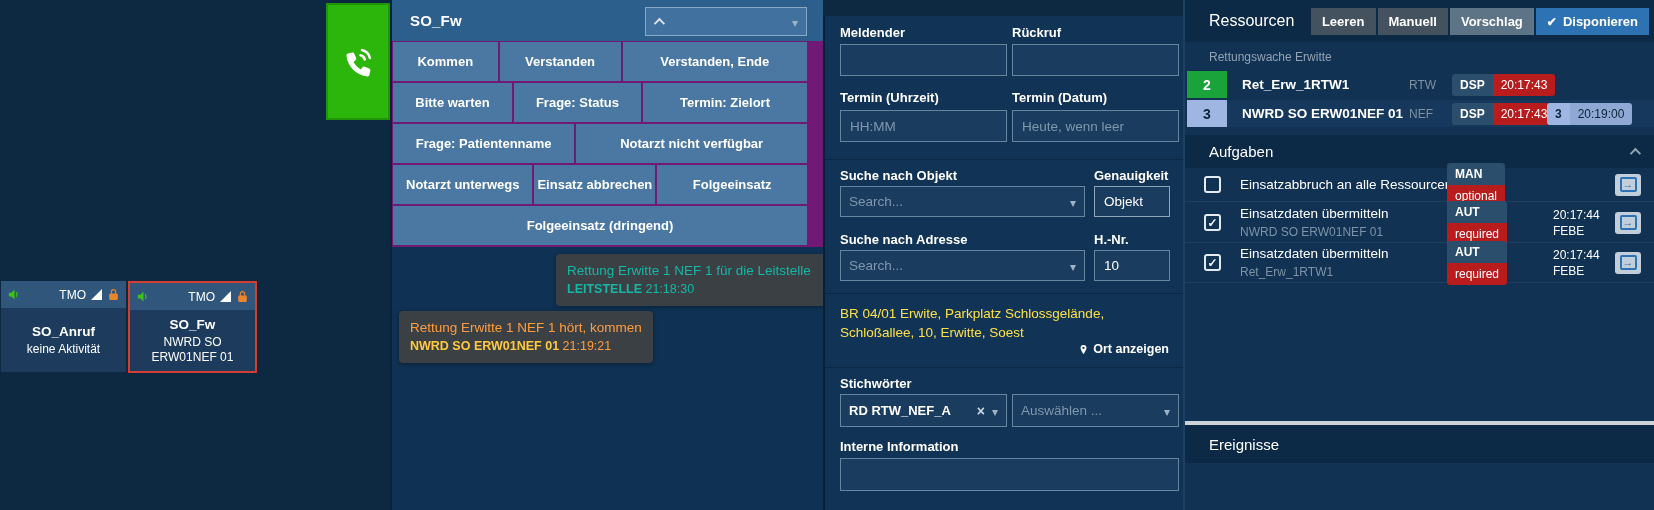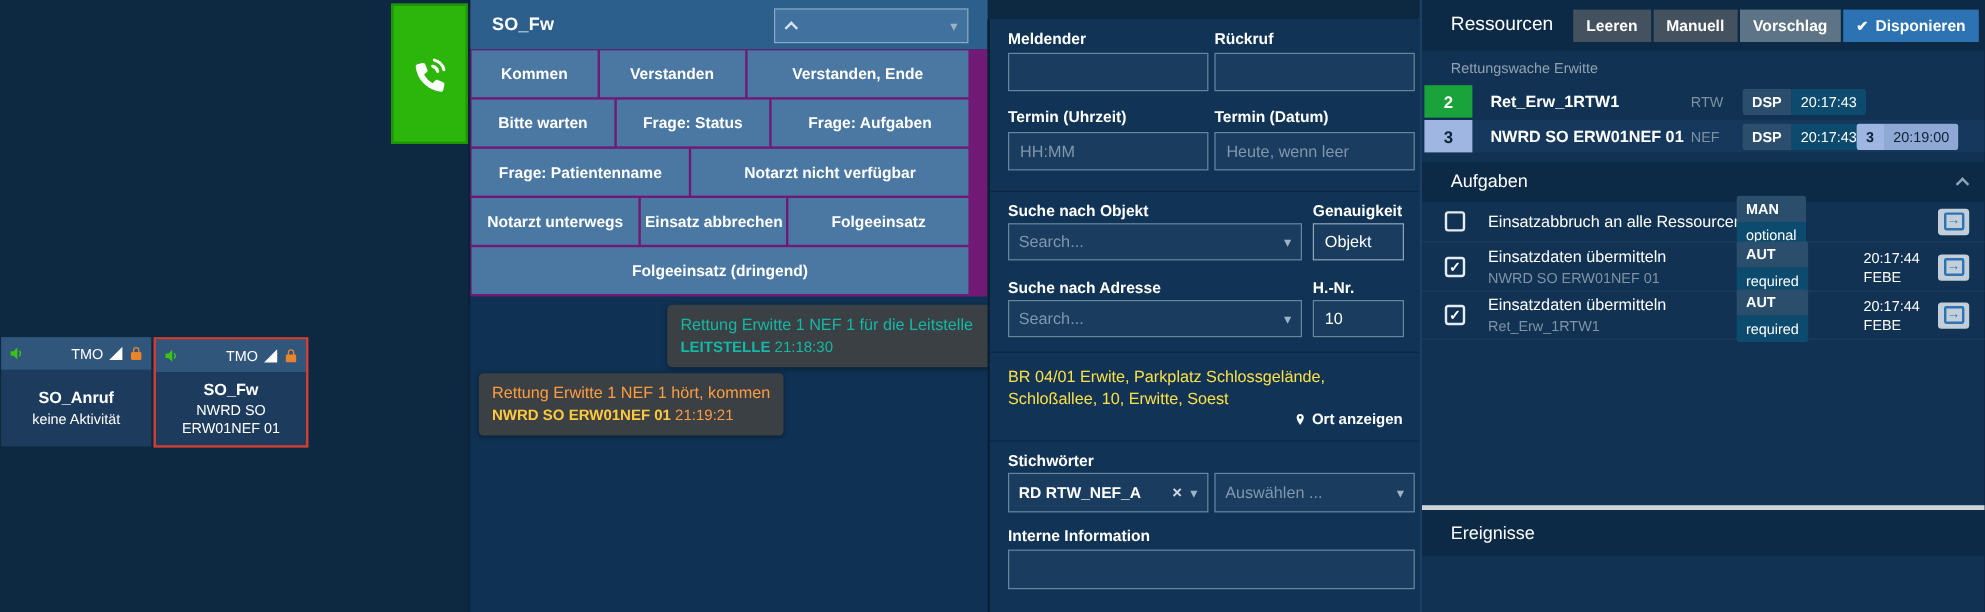--- a/index.html
+++ b/index.html
@@ -93,21 +93,21 @@
   .rrow { position:absolute; left:2px; width:467px; height:27px; display:flex; align-items:center; }
   .rrow1 { top:71px; }
   .rrow2 { top:100px; background:#16385c; }
   .numcell { width:40px; height:27px; display:flex; align-items:center; justify-content:center; font-weight:bold; font-size:14px; }
   .numcell.green { background:#1aa23b; color:#fff; }
   .numcell.blue { background:#9fb6e2; color:#0d2137; }
   .rname { position:absolute; left:55px; font-weight:bold; font-size:13.5px; }
   .rtype { position:absolute; left:222px; font-size:12px; color:#7e90a1; }
   .badge { position:absolute; display:flex; border-radius:3px; overflow:hidden; font-size:12px; }
   .badge .seg1 { background:#2c4e6d; padding:4px 8px; font-weight:bold; }
-  .badge .seg2 { background:#0c4a6e; padding:4px 8px; }
+  .badge .seg2 { background:#b91c1c; padding:4px 8px; }
   .badge.dsp { left:265px; }
   .badge.extra { left:360px; }
   .badge.extra .seg1 { background:#9fb6e2; color:#0d2137; }
   .badge.extra .seg2 { background:#8fa9d4; color:#0d2137; }
   .sec-header { position:absolute; left:0; width:100%; height:33px; background:#0c2946; display:flex; align-items:center; padding:0 16px 0 24px; font-size:15px; }
   .aufg-header { top:135px; }
   .sec-header .chev-up { margin-left:auto; border-color:#8fa3b5; }
   .task { position:absolute; left:0; width:100%; border-bottom:1px solid #1c4061; display:flex; align-items:center; }
   .task1 { top:168px; height:34px; }
   .task2 { top:203px; height:40px; }
@@ -151,21 +151,21 @@
     </div>
     <div class="btn-grid">
       <div class="btn-row">
         <button class="cbtn" style="flex:25.5">Kommen</button>
         <button class="cbtn" style="flex:29.5">Verstanden</button>
         <button class="cbtn" style="flex:45">Verstanden, Ende</button>
       </div>
       <div class="btn-row">
         <button class="cbtn" style="flex:29">Bitte warten</button>
         <button class="cbtn" style="flex:31">Frage: Status</button>
-        <button class="cbtn" style="flex:40">Frage: Aufgaben</button>
+        <button class="cbtn" style="flex:40">Termin: Zielort</button>
       </div>
       <div class="btn-row">
         <button class="cbtn" style="flex:44">Frage: Patientenname</button>
         <button class="cbtn" style="flex:56">Notarzt nicht verfügbar</button>
       </div>
       <div class="btn-row">
         <button class="cbtn" style="flex:34">Notarzt unterwegs</button>
         <button class="cbtn" style="flex:29.5">Einsatz abbrechen</button>
         <button class="cbtn" style="flex:36.5">Folgeeinsatz</button>
       </div>

